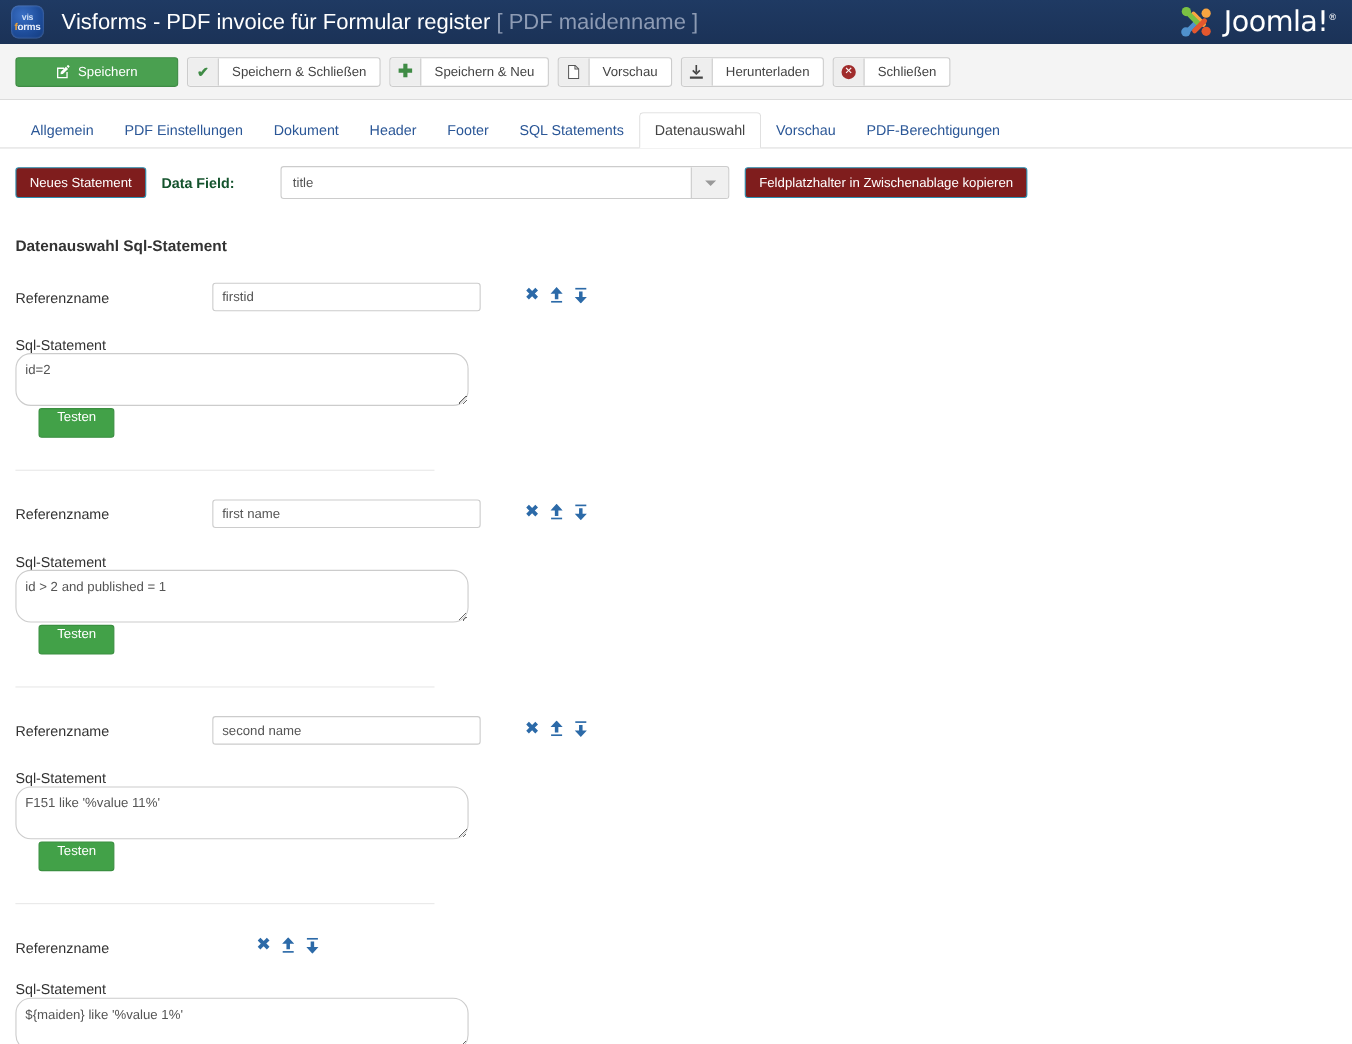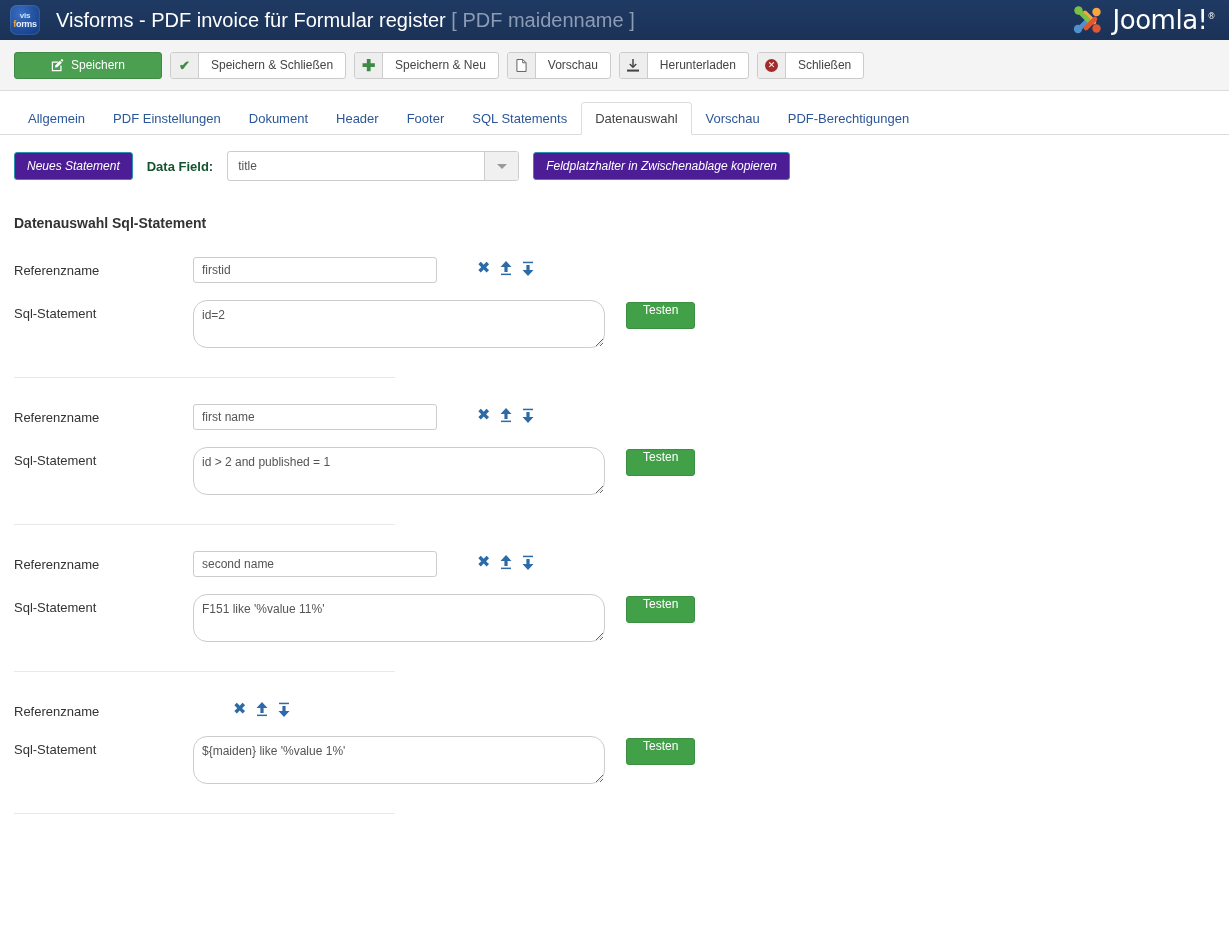--- a/index.html
+++ b/index.html
@@ -146,45 +146,45 @@
 
   
   .content { padding: 0 14px; }
 
   .action-row {
     display: flex; align-items: center;
     margin-top: 16px;
     gap: 14px;
   }
   .btn-teal {
-    background: #4c1d95;
+    background: #7f1d1d;
     border: 1px solid #2b8fb0;
     border-radius: 3px;
     color: #ffffff;
     font-size: 12px;
     padding: 7px 12px;
     cursor: pointer;
     white-space: nowrap;
     line-height: 1;
-    font-style: italic;
   }
   .data-field-label {
     font-size: 13px;
     color: #14532d;
     white-space: nowrap;
     font-weight: bold;
   }
   .select-wrap {
     display: flex;
-    width: 292px;
+    width: 408px;
     height: 30px;
     border: 1px solid #cccccc;
     border-radius: 3px;
     background: #ffffff;
     overflow: hidden;
+    margin-left: 28px;
   }
   .select-wrap .value {
     flex: 1;
     display: flex; align-items: center;
     padding: 0 10px;
     font-size: 12px;
     color: #555555;
   }
   .select-wrap .caret {
     width: 34px;
@@ -205,21 +205,21 @@
     color: #333333;
     margin-top: 34px;
   }
 
   
   .stmt { margin-top: 26px; }
   .row {
     display: flex;
     align-items: flex-start;
   }
-  .row + .row { margin-top: 17px; }
+  .row + .row { margin-top: 17px; flex-direction: column; }
   .field-label {
     width: 179px;
     font-size: 13px;
     color: #333333;
     padding-top: 6px;
     flex: 0 0 auto;
   }
   .text-input {
     width: 244px;
     height: 26px;

